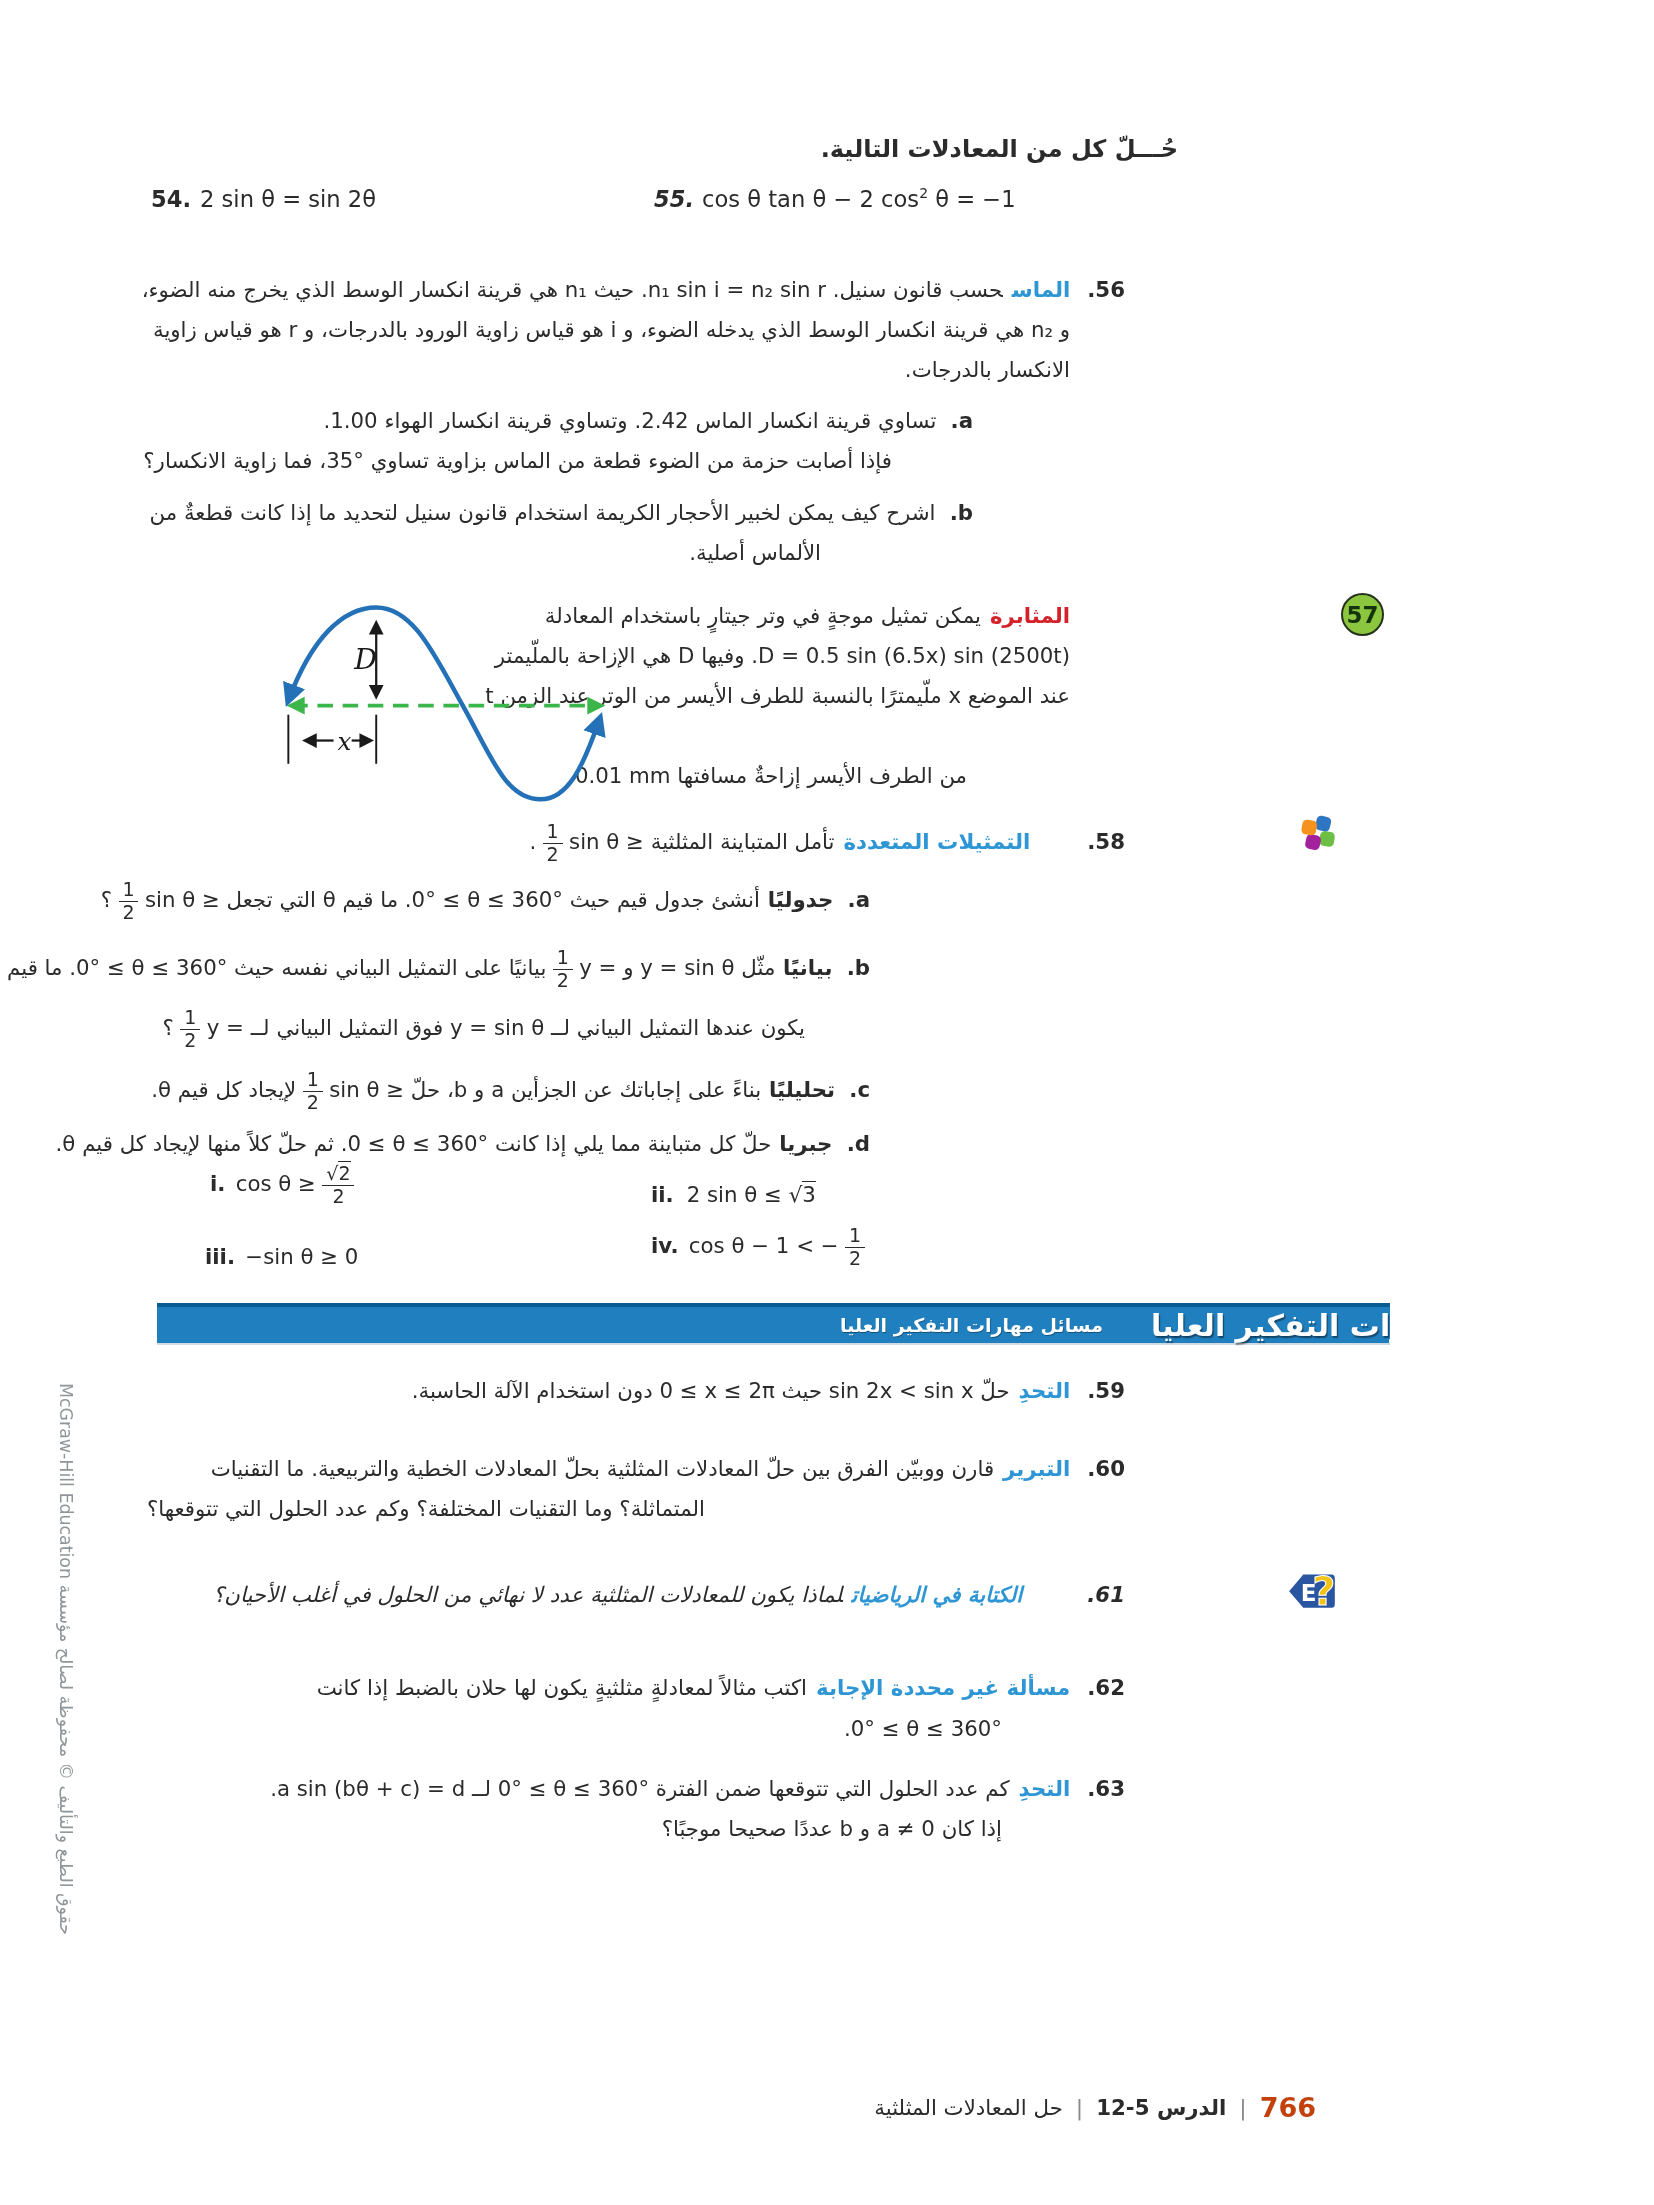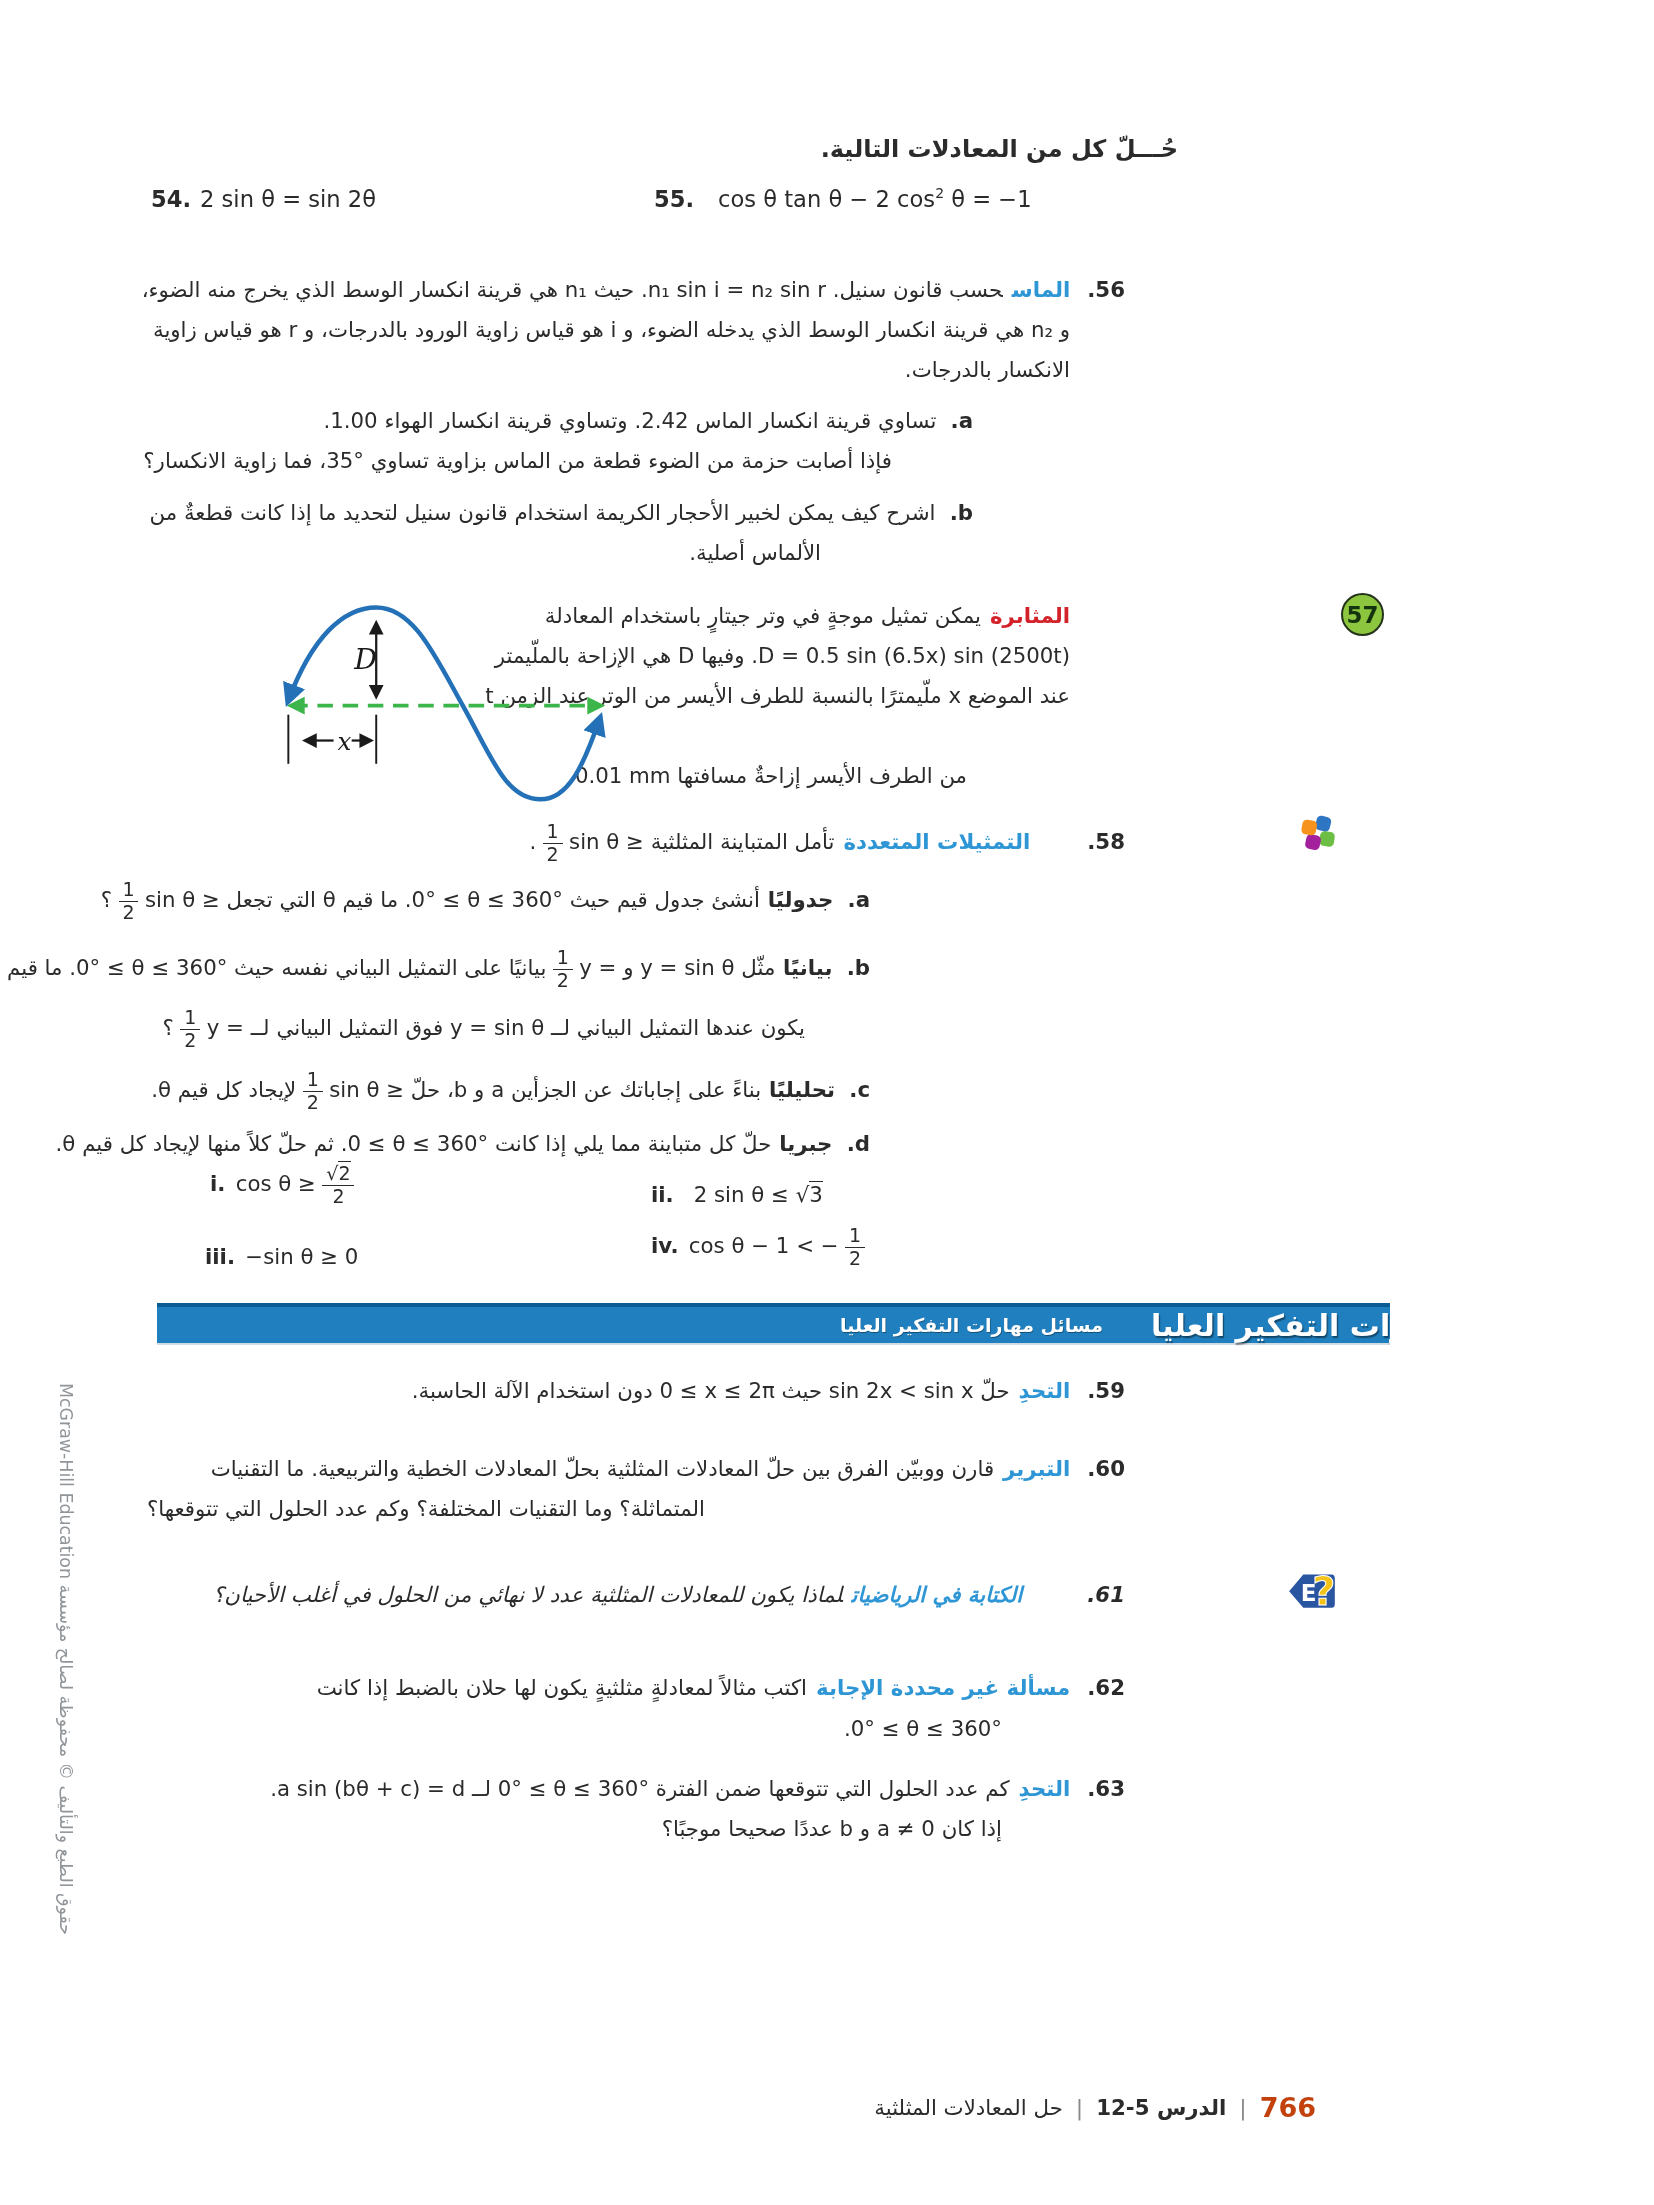--- a/index.html
+++ b/index.html
@@ -41,21 +41,21 @@
 <body>
 
 <div id="page">
 
   <div class="l heading" style="right:212px;top:132px;">حُـــلّ كل من المعادلات التالية.</div>
 
   <div class="l ltr eq" style="left:151px;top:183px;">
     <span class="num" style="margin-left:0;margin-right:9px;margin-top:8px;">54.</span><span>2 sin θ = sin 2θ</span>
   </div>
   <div class="l ltr eq" style="left:654px;top:183px;">
-    <span class="num" style="margin-left:0;margin-right:24px;">55.</span><span><span>cos θ tan θ − 2 cos</span><sup>2</sup><span> θ = −1</span></span>
+    <span class="num" style="margin-left:0;margin-right:8px;font-style:italic;">55.</span><span><span>cos θ tan θ − 2 cos</span><sup>2</sup><span> θ = −1</span></span>
   </div>
 
   <div class="l" style="right:265px;top:275px;">
     <span class="num">56.</span><span class="kw-blue">الماس</span><span>حسب قانون سنيل. ⁦n₁ sin i = n₂ sin r⁩. حيث ⁦n₁⁩ هي قرينة انكسار الوسط الذي يخرج منه الضوء،</span>
   </div>
   <div class="l" style="right:320px;top:315px;">و ⁦n₂⁩ هي قرينة انكسار الوسط الذي يدخله الضوء، و ⁦i⁩ هو قياس زاوية الورود بالدرجات، و ⁦r⁩ هو قياس زاوية</div>
   <div class="l" style="right:320px;top:355px;">الانكسار بالدرجات.</div>
 
   <div class="l" style="right:417px;top:406px;">
     <span class="sublabel">a.</span><span>تساوي قرينة انكسار الماس ⁦2.42⁩. وتساوي قرينة انكسار الهواء ⁦1.00⁩.</span>
@@ -142,21 +142,21 @@
     <span class="sublabel">d.</span><span class="kw-bold">جبريا</span><span>حلّ كل متباينة مما يلي إذا كانت ⁦0 ≤ θ ≤ 360°⁩. ثم حلّ كلاً منها لإيجاد كل قيم ⁦θ⁩.</span>
   </div>
 
   <div class="l ltr" style="left:210px;top:1163px;">
     <span class="num" style="margin-left:0;margin-right:10.3px;">i.</span><span class="math">cos θ ≥</span><span class="frac">
         <span class="fnum"><span>√</span><span class="rado">2</span></span>
         <span class="fden">2</span>
       </span>
   </div>
   <div class="l ltr" style="left:651px;top:1180px;">
-    <span class="num" style="margin-left:0;margin-right:20px;">ii.</span><span class="math">2 sin θ ≤ </span><span class="math">√</span><span class="math rado">3</span>
+    <span class="num" style="margin-left:0;margin-right:13px;">ii.</span><span class="math">2 sin θ ≤ </span><span class="math">√</span><span class="math rado">3</span>
   </div>
   <div class="l ltr" style="left:205px;top:1242px;">
     <span class="num" style="margin-left:0;margin-right:10.3px;">iii.</span><span class="math">−sin θ ≥ 0</span>
   </div>
   <div class="l ltr" style="left:651px;top:1225px;">
     <span class="num" style="margin-left:0;margin-right:10.3px;">iv.</span><span class="math">cos θ − 1 &lt; −</span><span class="frac">
         <span class="fnum">1</span>
         <span class="fden">2</span>
       </span>
   </div>

